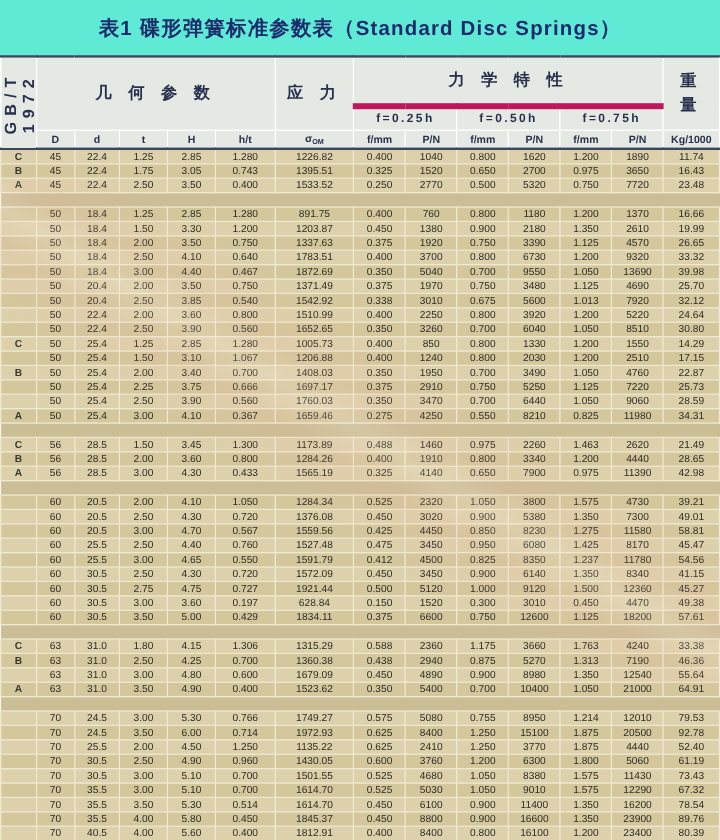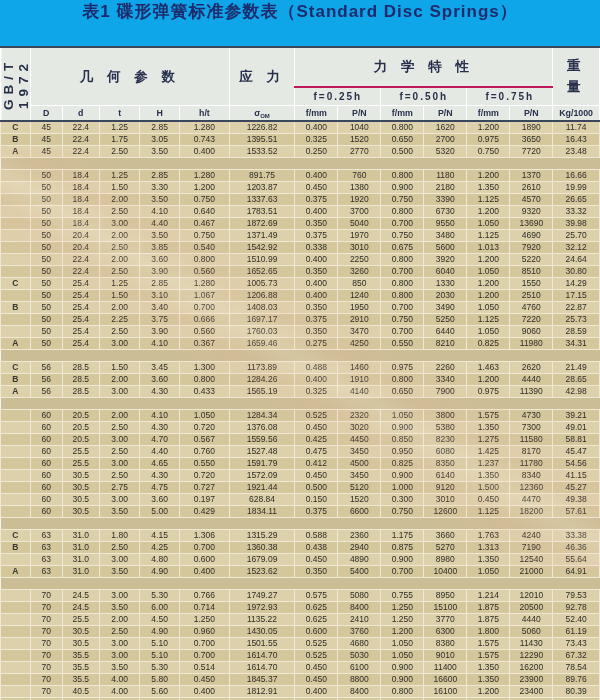--- a/index.html
+++ b/index.html
@@ -6,22 +6,22 @@
   body{
     width:600px;height:700px;
     background:#f3f4f0;
     font-family:"Liberation Sans","DejaVu Sans",sans-serif;
     color:#2e2c26;
     position:relative;
     overflow:hidden;
   }
   .page{width:600px;height:700px;position:relative;}
   .title-bar{
-    height:46px;display:flex;align-items:flex-start;justify-content:center;
-    background:#0ea5e9;
+    height:46px;display:flex;align-items:center;justify-content:center;
+    background:#5eead4;
   }
   .title{
     font-size:17px;font-weight:bold;color:#1d2a6b;letter-spacing:1px;
   }
   table{
     width:600px;border-collapse:collapse;table-layout:fixed;
     height:654px;
   }
   col.c-lbl{width:5.0%} col.c-D{width:5.3%} col.c-d{width:6.3%}
   col.c-t{width:6.7%} col.c-H{width:6.7%} col.c-ht{width:8.3%}
@@ -32,21 +32,21 @@
     background:#e4e9e3;color:#28304d;font-weight:bold;
     border:1px solid #ffffff;padding:0;vertical-align:middle;text-align:center;
   }
   thead tr.group-row th{font-size:13.5px;letter-spacing:5px;height:38px;}
   thead tr.group-row{border-top:2px solid #3a465e;}
   thead th.std{
     font-size:9px;font-weight:bold;letter-spacing:1px;
     writing-mode:vertical-rl;transform:rotate(180deg);
     padding:2px 0;
   }
-  thead th.mech{border-bottom:2px solid #be185d;}
+  thead th.mech{border-bottom:5px solid #be185d;}
   thead th.weight{font-size:13.5px;letter-spacing:0;line-height:1.5;white-space:pre-line;}
   thead tr.f-row th{font-size:10px;height:17px;letter-spacing:2px;font-weight:bold;}
   thead tr.col-row th{font-size:8.8px;height:14px;letter-spacing:0;border-top:1px solid #96a5ad;font-weight:bold;}
   thead tr.col-row{border-bottom:2px solid #3a465e;}
   thead th sub{font-size:6px;vertical-align:-2px;}
   tbody td{
     font-size:8.5px;height:11px;line-height:11px;padding:0;
     text-align:center;border:1px solid #efe8d2;white-space:nowrap;
     color:#2e2c26;
   }

